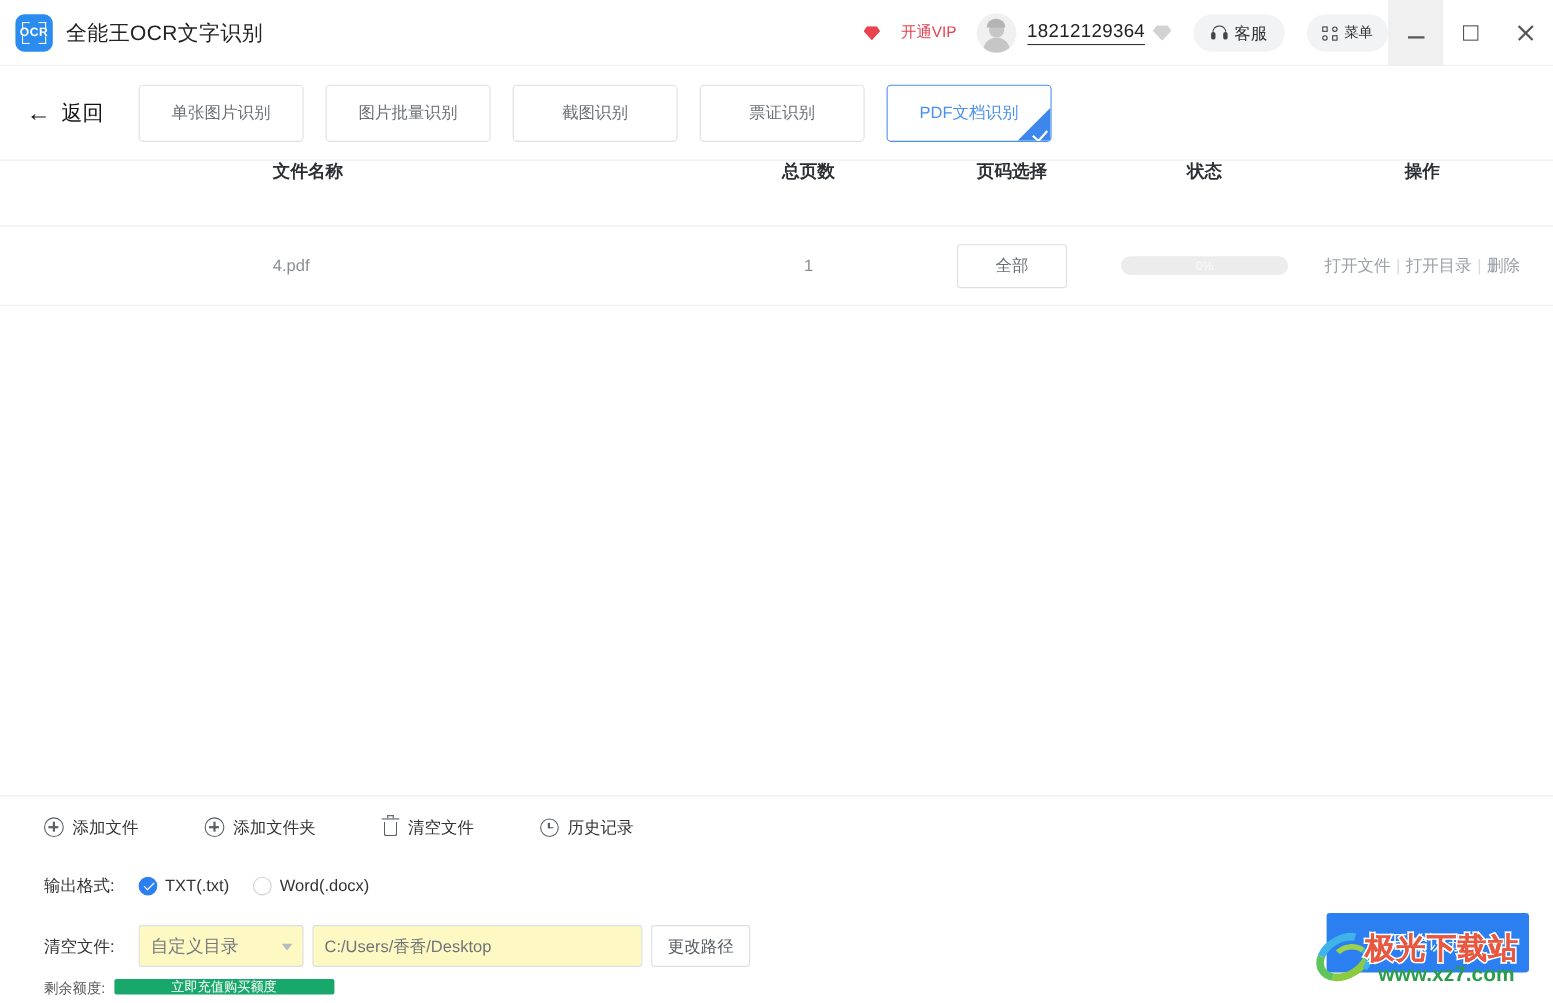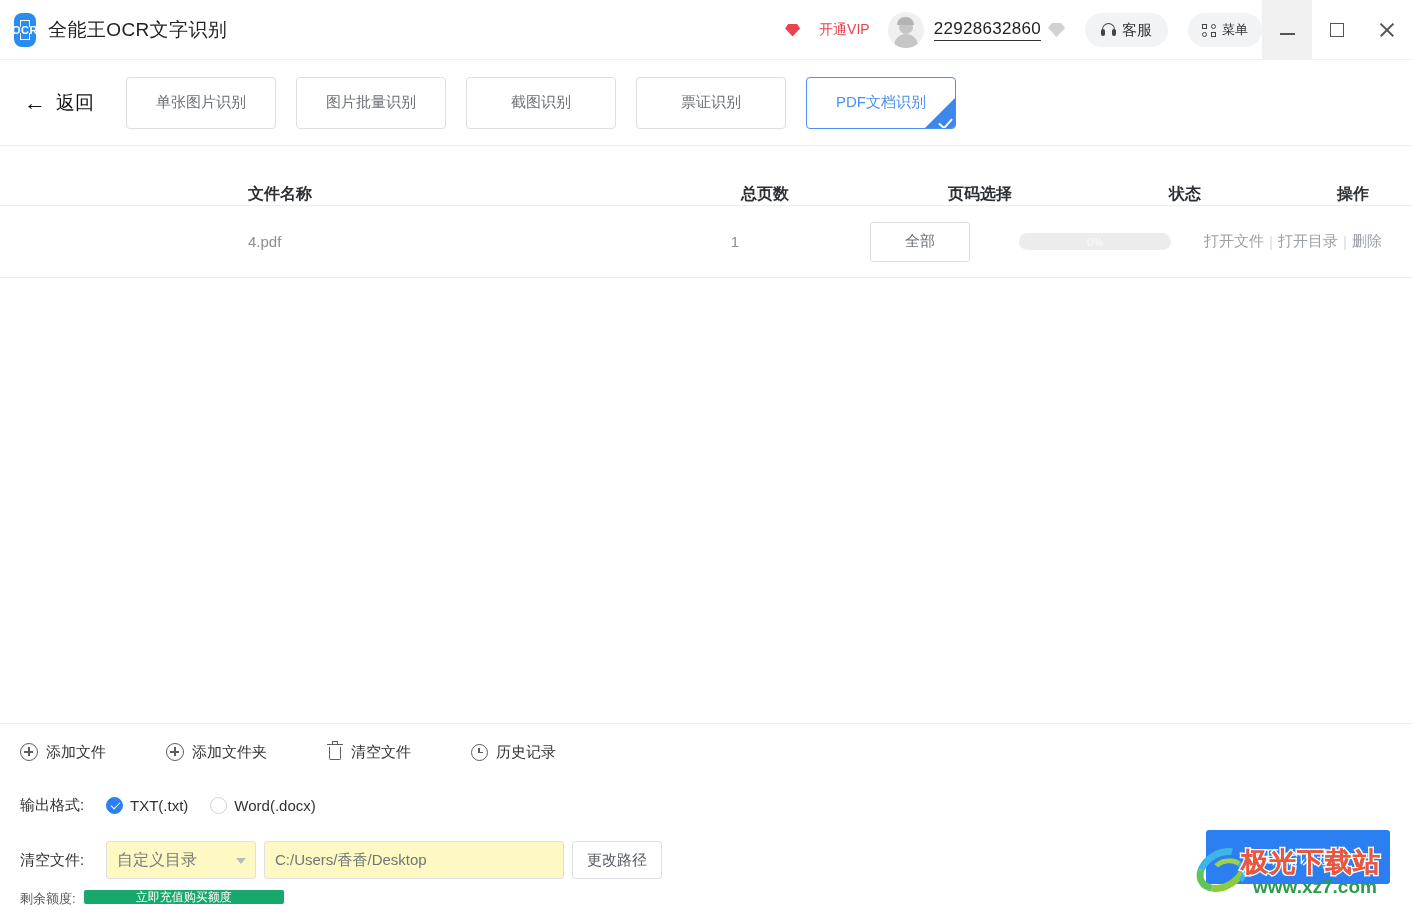--- a/index.html
+++ b/index.html
@@ -11,21 +11,21 @@
   }
   .app { position: relative; width: 1412px; height: 912px; background:#fff; }
 
   
   .titlebar{
     position:relative; height:60px; width:100%;
     display:flex; align-items:center; background:#fff;
     border-bottom:1px solid #eef0f2;
   }
   .logo-box{
-    width:22px;height:34px;border-radius:8px;background:#2b8cf0;
+    width:34px;height:34px;border-radius:8px;background:#2b8cf0;
     margin-left:14px; position:relative; flex:none;
     display:flex;align-items:center;justify-content:center;
   }
   .logo-box .ocr-txt{
     color:#fff;font-size:11px;font-weight:bold;letter-spacing:.5px;
     font-family:"Liberation Sans",sans-serif;
   }
   .logo-box i{position:absolute;width:7px;height:7px;border:1.6px solid #fff;}
   .logo-box i.tl{top:7px;left:6px;border-right:0;border-bottom:0;}
   .logo-box i.tr{top:7px;right:6px;border-left:0;border-bottom:0;}
@@ -107,23 +107,22 @@
     position:absolute;right:0;bottom:0;width:0;height:0;
     border-left:30px solid transparent;border-bottom:30px solid #3d86ec;
   }
   .tab .chk{
     position:absolute;right:3px;bottom:2px;width:13px;height:8px;
     border-left:2.2px solid #fff;border-bottom:2.2px solid #fff;transform:rotate(-48deg);
   }
 
   
   .thead{
-    height:60px;display:flex;align-items:flex-end;font-size:16px;font-weight:bold;color:#2c3034;
+    height:60px;display:flex;align-items:flex-start;font-size:16px;font-weight:bold;color:#2c3034;
     border-bottom:1px solid #ebedef;
-    gap:30px;
   }
   .trow{
     height:72px;display:flex;align-items:center;font-size:15px;color:#8a8f94;
     border-bottom:1px solid #ededed;
   }
   .c-name{width:640px;padding-left:248px;}
   .c-pages{width:190px;text-align:center;}
   .c-sel{width:180px;display:flex;justify-content:center;}
   .c-stat{width:170px;display:flex;justify-content:center;}
   .c-act{flex:1;display:flex;justify-content:center;padding-right:6px;}
@@ -138,21 +137,21 @@
     display:flex;align-items:center;justify-content:center;
   }
   .prog span{font-size:11px;color:#fafafa;}
   .acts{display:flex;align-items:center;font-size:15px;color:#9aa0a6;}
   .acts a{cursor:pointer;color:#9aa0a6;text-decoration:none;}
   .acts .sep{margin:0 5px;color:#d8dadd;}
 
   
   .bottom{
     position:absolute;left:0;bottom:0;width:100%;background:#fff;
-    border-top:1px solid #ebedef;padding:0 20px;
+    border-top:1px solid #ebedef;padding:0 40px;
   }
   .toolrow{height:56px;display:flex;align-items:center;gap:0;}
   .tool{
     display:flex;align-items:center;gap:8px;font-size:15px;color:#333;cursor:pointer;margin-right:60px;
   }
   .ic-plus{width:18px;height:18px;border:1.5px solid #5a5f64;border-radius:50%;position:relative;flex:none;}
   .ic-plus:before,.ic-plus:after{content:"";position:absolute;background:#5a5f64;}
   .ic-plus:before{left:3.2px;top:7.2px;width:9px;height:1.5px;}
   .ic-plus:after{left:7.2px;top:3.2px;width:1.5px;height:9px;}
   .ic-trash{width:16px;height:17px;position:relative;flex:none;}
@@ -238,21 +237,21 @@
       <div class="vip">
         <span class="diamond-red"></span>
         <span>开通VIP</span>
       </div>
 
       <div class="avatar">
         <span class="body"></span>
           <span class="head"></span>
           <span class="hair"></span>
       </div>
-      <div class="phone">22928632860</div>
+      <div class="phone">18212129364</div>
       <span class="diamond-gray"></span>
 
       <div class="pill">
         <span class="hp-icon">
           <span class="band"></span>
             <span class="lc"></span>
             <span class="rc"></span>
         </span>
         <span>客服</span>
       </div>

